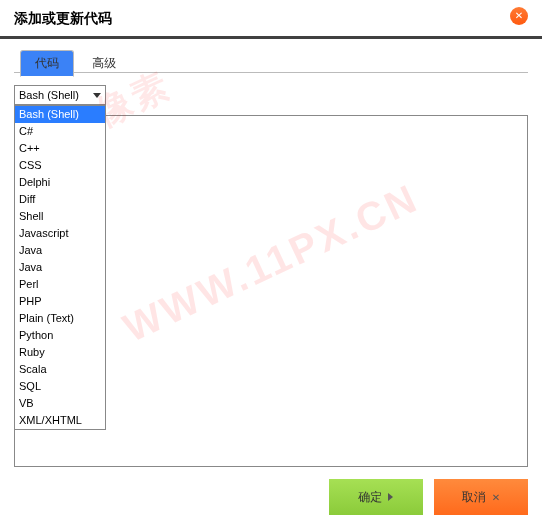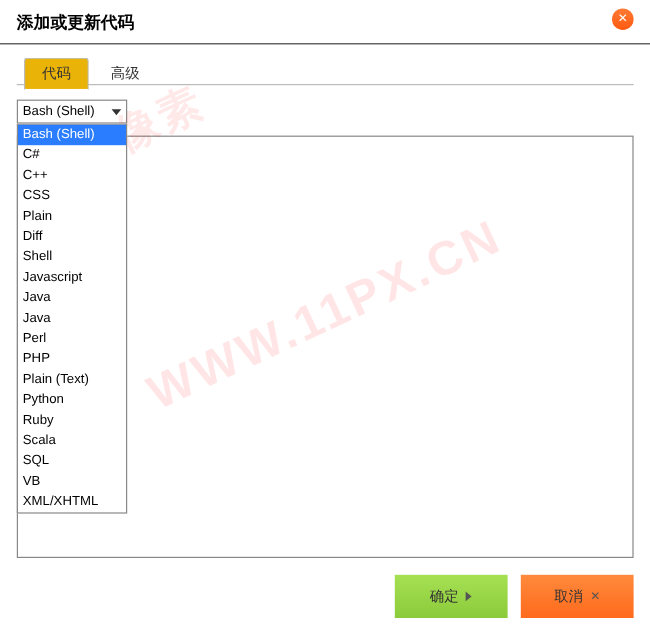--- a/index.html
+++ b/index.html
@@ -18,21 +18,21 @@
     }
     .dialog {
       width: 542px;
       height: 525px;
       position: relative;
       background: #fff;
     }
     .dialog-header {
       position: relative;
       padding: 10px 14px 8px 14px;
-      border-bottom: 1px solid #404040;
+      border-bottom: 3px solid #404040;
     }
     .dialog-title {
       font-size: 14px;
       font-weight: bold;
       color: #000;
     }
     .close-button {
       position: absolute;
       top: 7px;
       right: 14px;
@@ -65,21 +65,21 @@
       color: #333;
       cursor: pointer;
       position: relative;
       top: 1px;
       border: 1px solid transparent;
       border-bottom: none;
     }
     .tab.active {
       border: 1px solid #bbb;
       border-bottom: 1px solid #fff;
-      background: #eab308;
+      background: #3b82f6;
       border-radius: 3px 3px 0 0;
     }
     .form-row {
       margin-bottom: 10px;
       display: flex;
       align-items: center;
     }
     .form-label {
       width: 130px;
       font-size: 12px;
@@ -231,21 +231,21 @@
     </div>
 
     <div class="form-row">
       <div class="select-wrap">
         <div class="select-display">Bash (Shell)</div>
         <div class="select-dropdown" id="lang-dropdown">
             <div class="select-option selected">Bash (Shell)</div>
             <div class="select-option">C#</div>
             <div class="select-option">C++</div>
             <div class="select-option">CSS</div>
-            <div class="select-option">Plain</div>
+            <div class="select-option">Delphi</div>
             <div class="select-option">Diff</div>
             <div class="select-option">Shell</div>
             <div class="select-option">Javascript</div>
             <div class="select-option">Java</div>
             <div class="select-option">Java</div>
             <div class="select-option">Perl</div>
             <div class="select-option">PHP</div>
             <div class="select-option">Plain (Text)</div>
             <div class="select-option">Python</div>
             <div class="select-option">Ruby</div>

